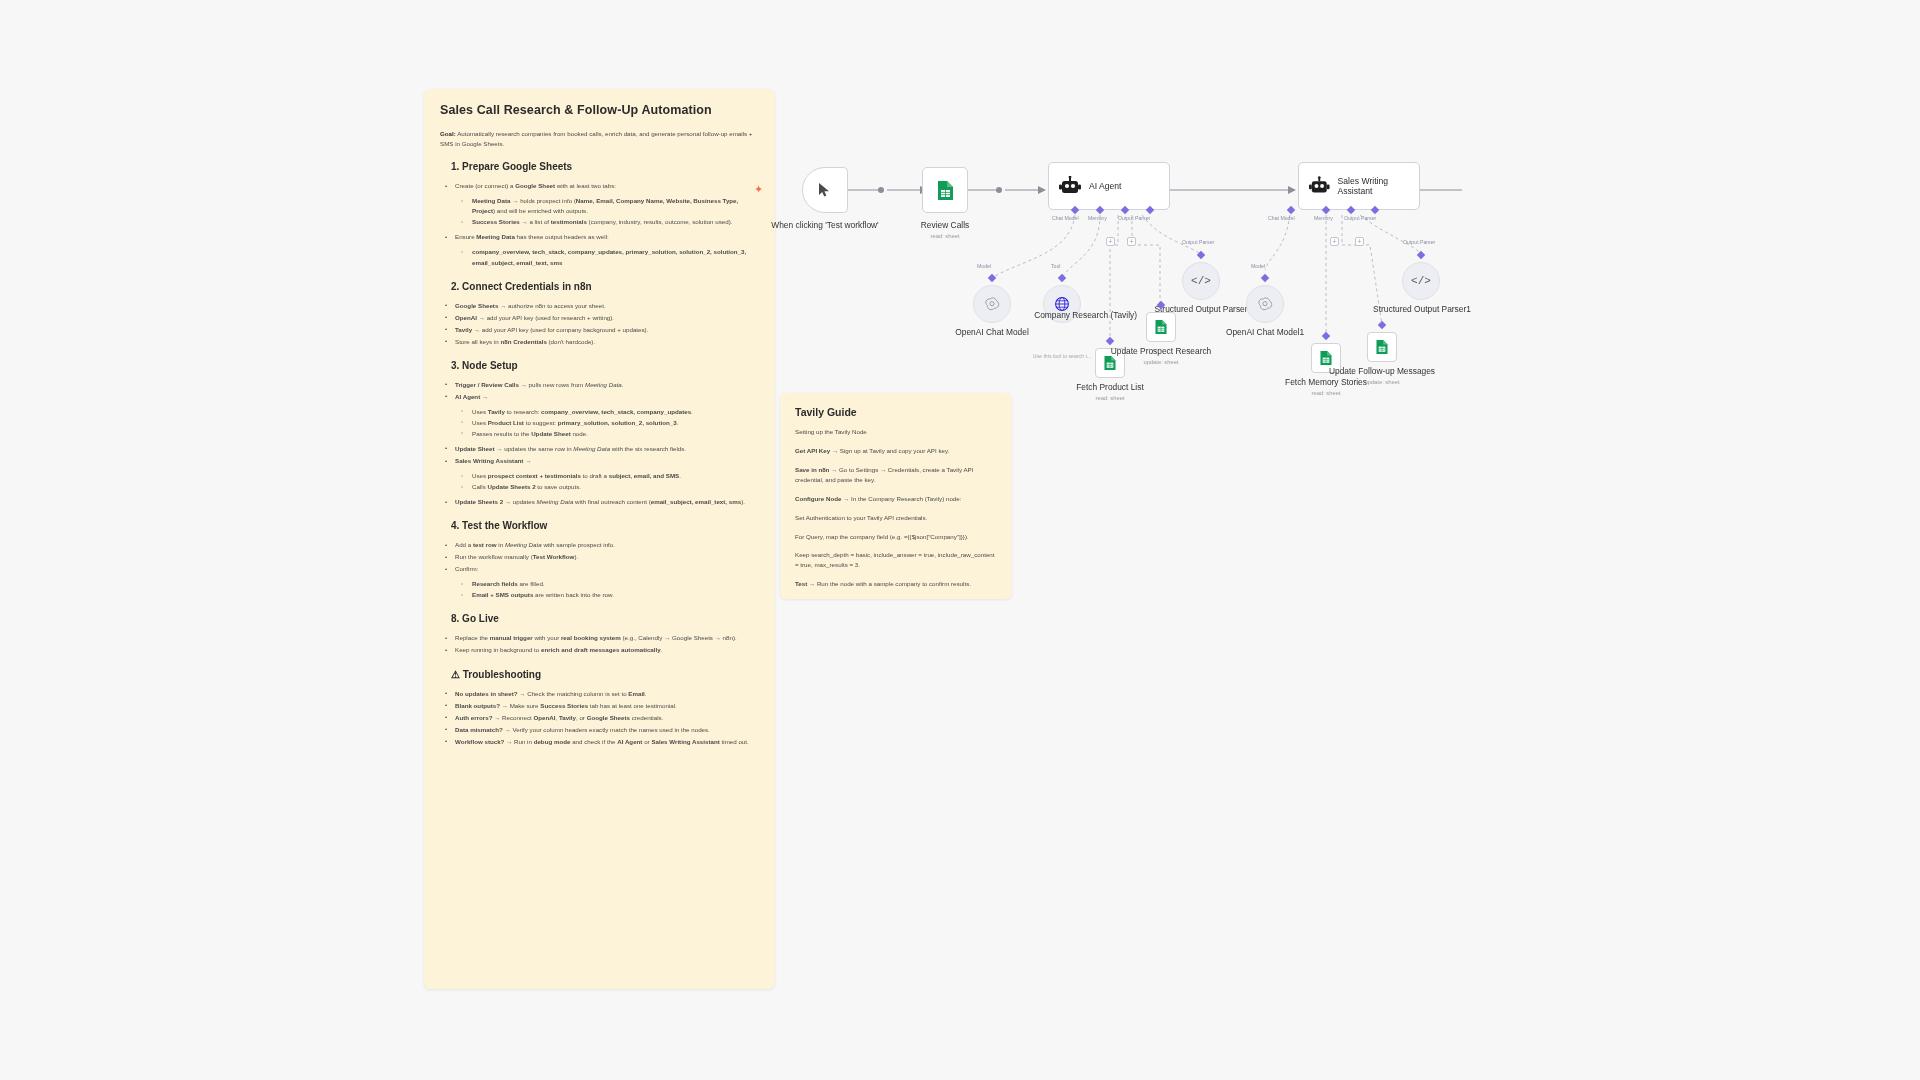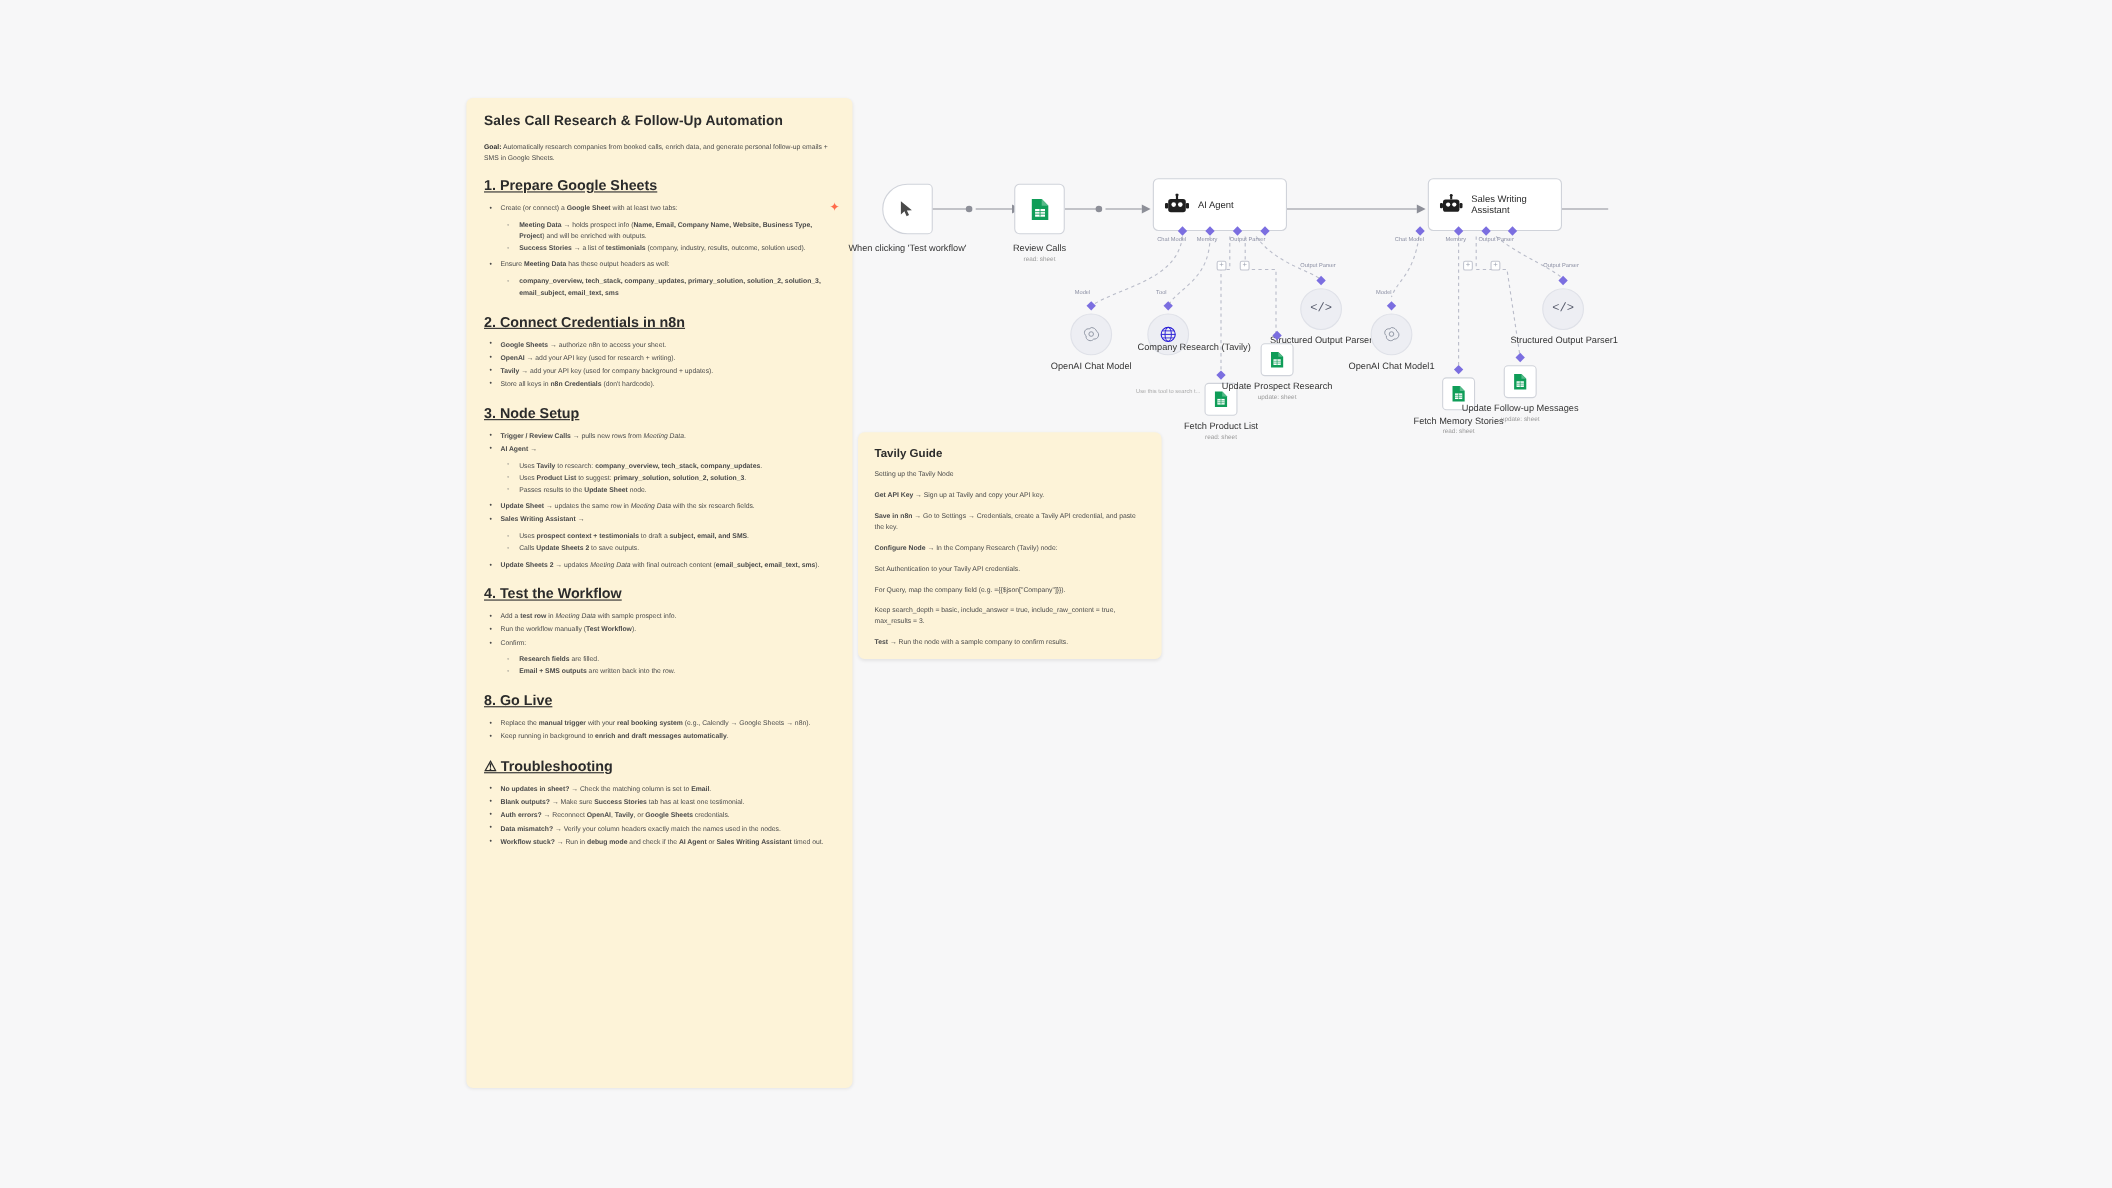--- a/index.html
+++ b/index.html
@@ -37,25 +37,24 @@
     color: #2b2b2b;
     letter-spacing: .1px;
   }
   .note-p {
     font-size: 6.2px;
     line-height: 1.55;
     margin: 0 0 11px 0;
     color: #4a4a4a;
   }
   .note-h2 {
-    font-size: 13px;
+    font-size: 10px;
     font-weight: bold;
-    margin: 13px 0 9px 0;
+    margin: 13px 0 9px 11px;
     color: #2b2b2b;
-    text-decoration: underline;
   }
   ul.lvl1 {
     margin: 0 0 6px 0;
     padding-left: 11px;
     list-style: none;
   }
   ul.lvl1 > li {
     position: relative;
     font-size: 6.2px;
     line-height: 1.62;
@@ -88,21 +87,21 @@
     position: absolute;
     left: -7px; top: -0.5px;
     font-size: 6.2px;
     color: #7a7a7a;
   }
   .b { font-weight: bold; color: #2e2e2e; }
 
   
   #tavily-note {
     left: 780px; top: 393px;
-    width: 276px; height: 206px;
+    width: 232px; height: 206px;
     padding: 13px 15px;
   }
   #tavily-note h2 {
     font-size: 10.5px;
     font-weight: bold;
     margin: 0 0 9px 0;
     color: #2b2b2b;
   }
   .tv-p {
     font-size: 6.2px;

